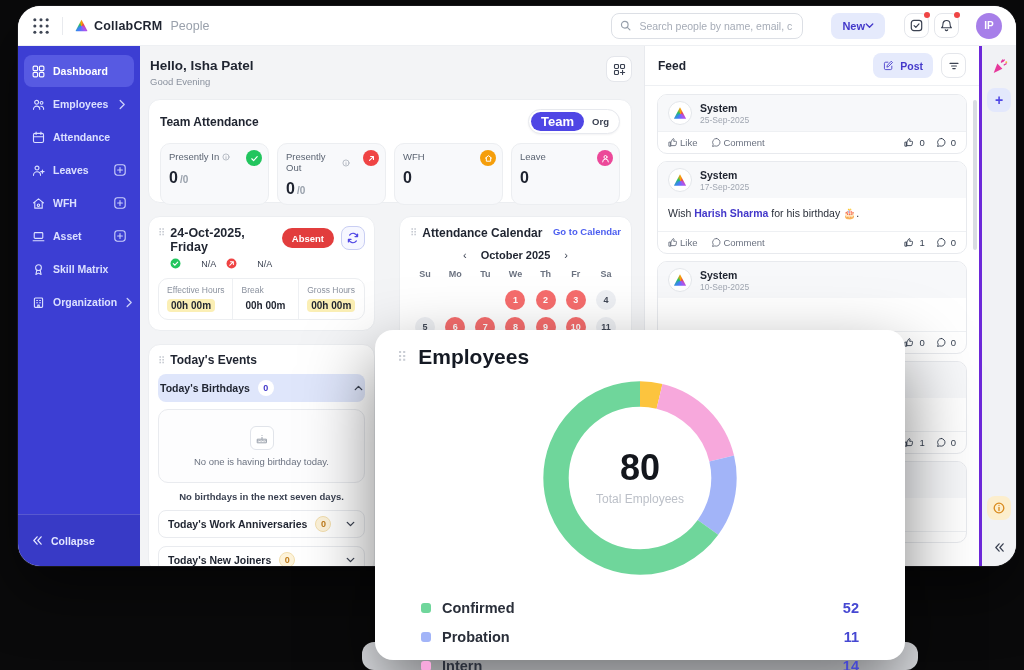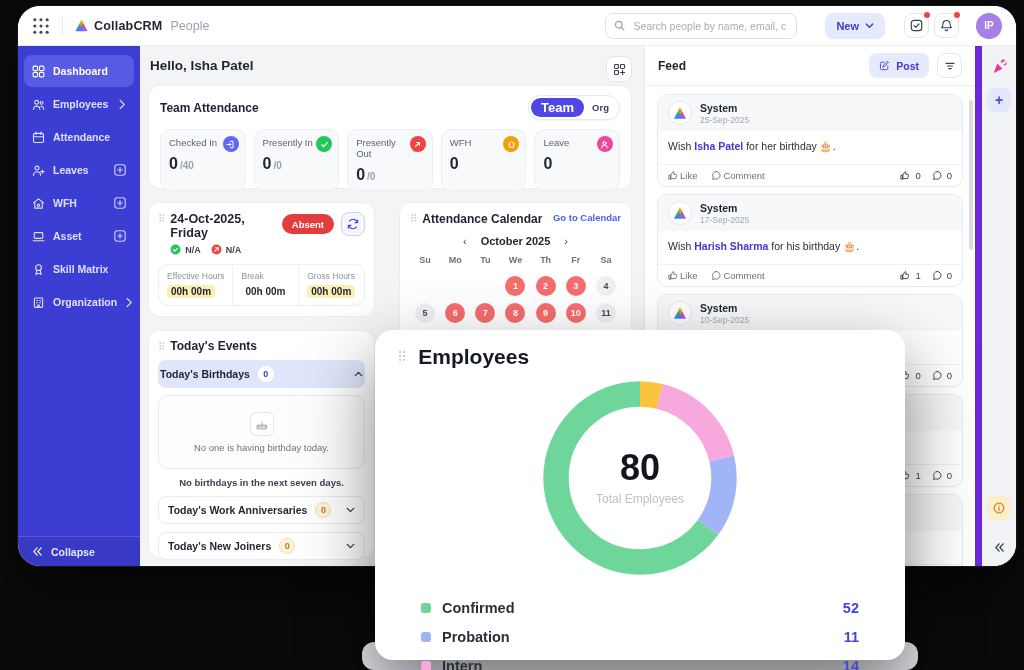--- a/index.html
+++ b/index.html
@@ -21,40 +21,40 @@
 .logo-mark.sm{width:13px;height:13px}
 .brand-name{font-size:12.5px;font-weight:800;color:#1f2430;letter-spacing:.2px}
 .brand-prod{font-size:12.5px;color:#9aa1ac;margin-left:2px}
 .tb-spacer{flex:1}
 .search{width:192px;height:26px;border:1px solid #dcdfe5;border-radius:8px;background:#fff;
   display:flex;align-items:center;padding:0 8px;gap:6px;margin-right:28px;color:#a2a8b3}
 .search input{border:0;outline:0;flex:1;font-size:10.5px;color:#3b4252;font-family:inherit;background:transparent}
 .search input::placeholder{color:#a6acb7}
 .search .sic{width:11px;height:11px;color:#98a0ab}
 .new-btn{height:26px;padding:0 11px;border-radius:8px;background:#e5eafc;color:var(--accent-deep);
-  font-size:11px;font-weight:700;display:flex;align-items:center;gap:6px;cursor:pointer;margin-right:14px}
+  font-size:11px;font-weight:700;display:flex;align-items:center;cursor:pointer;margin-right:14px}
 .new-btn .cd{width:9px;height:6px}
 .tb-iconbtn{width:25px;height:25px;border:1px solid #e4e6eb;border-radius:8px;background:#fff;display:flex;
   align-items:center;justify-content:center;position:relative;cursor:pointer;color:#3b4252;margin-left:5px}
 .tb-iconbtn .dot{position:absolute;top:-2px;right:-2px;width:6px;height:6px;border-radius:50%;background:#ef4444}
 .tb-iconbtn svg{width:13px;height:13px}
 .avatar{width:26px;height:26px;border-radius:50%;background:var(--avatar-bg);color:#fff;font-size:10px;
   font-weight:700;display:flex;align-items:center;justify-content:center;margin-left:17px;cursor:pointer}
 
 .app-row{position:absolute;top:40px;bottom:0;left:0;right:0;display:flex}
 .sidebar{width:122px;background:var(--sidebar);position:relative;padding-top:8px;flex:none}
 .nav-item{height:32px;margin:1px 6px;border-radius:8px;display:flex;align-items:center;padding:0 8px;gap:8px;
   color:#dbe0ff;font-size:10.5px;font-weight:600;cursor:pointer;white-space:nowrap}
 .nav-item.active{background:var(--sidebar-active);color:#fff}
 .nav-item .nicon{width:13px;height:13px;flex:none}
 .nav-item .nicon svg{width:13px;height:13px}
 .nav-item .adorn{margin-left:auto;opacity:.9}
 .nav-item .adorn svg{width:8px;height:11px}
 .nav-item .adorn.sq svg{width:12px;height:12px}
-.collapse-bar{position:absolute;left:0;right:0;bottom:0;height:30px;border-top:1px solid rgba(255,255,255,.16);
+.collapse-bar{position:absolute;left:0;right:0;bottom:0;height:52px;border-top:1px solid rgba(255,255,255,.16);
   display:flex;align-items:center;gap:8px;padding:0 14px;color:#e3e6ff;font-size:10.5px;font-weight:600;cursor:pointer;background:rgba(0,0,0,.06)}
 .collapse-bar svg{width:11px;height:11px}
 
 .main{flex:1;background:#f3f4f6;border-right:1px solid #e8eaee;position:relative;overflow:hidden;padding:10px 12px 0 8px}
 .hello-row{position:relative;padding:2px 2px 0}
 .hello{font-size:13.5px;font-weight:700;color:#1f2430}
 .hello-sub{font-size:9.5px;color:#8a919e;margin-top:3px}
 .widget-btn{position:absolute;right:0;top:0;width:26px;height:26px;background:#fff;border:1px solid #e4e6eb;
   border-radius:8px;display:flex;align-items:center;justify-content:center;color:#3b4252;cursor:pointer}
 .widget-btn svg{width:13px;height:13px}
@@ -77,21 +77,21 @@
 .stat-badge svg{width:9px;height:9px}
 .two-col{display:flex;gap:24px;margin-top:13px;align-items:flex-start}
 .col-left{width:227px;flex:none}
 .col-right{flex:1}
 
 .day-card{padding:9px 9px 10px}
 .dc-top{display:flex;align-items:flex-start}
 .drag{color:#c3c7cf;font-size:10px;line-height:10px;margin-right:5px;margin-top:2px;flex:none}
 .dc-title{font-size:12.5px;font-weight:800;color:#1f2430}
 .dc-nas{display:flex;gap:10px;margin-top:4px}
-.na{display:flex;align-items:center;gap:4px;font-size:9px;font-weight:700;color:#3b4252}
+.na{display:flex;align-items:center;gap:20px;font-size:9px;font-weight:400;color:#3b4252}
 .na svg{width:11px;height:11px}
 .dc-right{margin-left:auto;display:flex;align-items:center;gap:7px}
 .absent{height:20px;border-radius:10px;background:var(--danger);color:#fff;font-size:9.5px;font-weight:700;
   display:flex;align-items:center;padding:0 10px;cursor:pointer}
 .refresh-btn{width:24px;height:24px;border:1px solid #c9cef3;background:#f6f7ff;border-radius:8px;color:var(--accent);
   display:flex;align-items:center;justify-content:center;cursor:pointer}
 .refresh-btn svg{width:12px;height:12px}
 .hours{margin-top:9px;border:1px solid #eceef1;border-radius:10px;display:flex;background:#fff;overflow:hidden}
 .hcol{flex:1;padding:6px 8px}
 .hcol+.hcol{border-left:1px solid #eef0f3}
@@ -127,21 +127,21 @@
 .empty-box{margin-top:7px;border:1px solid #e9ebef;border-radius:10px;height:74px;display:flex;flex-direction:column;
   align-items:center;justify-content:center;background:#fdfdfe}
 .cake-wrap{width:24px;height:24px;border:1px solid #e1e4ea;border-radius:6px;display:flex;align-items:center;
   justify-content:center;color:#9aa1ac;background:#fff}
 .cake-wrap svg{width:14px;height:14px}
 .empty-text{margin-top:6px;font-size:9.5px;color:#6b7280}
 .note{margin-top:8px;text-align:center;font-size:9.5px;font-weight:700;color:#3b4252}
 .acc{margin-top:8px;border:1px solid #e9ebef;border-radius:8px;height:28px;display:flex;align-items:center;
   padding:0 9px;background:#fff;cursor:pointer}
 
-.feed{width:337px;flex:none;background:#fff;border-right:7px solid #6d28d9;position:relative;overflow:hidden}
+.feed{width:337px;flex:none;background:#fff;border-right:3px solid #6d28d9;position:relative;overflow:hidden}
 .feed-head{height:40px;display:flex;align-items:center;padding:0 13px;border-bottom:1px solid #eef0f3}
 .post-btn{margin-left:auto;height:25px;padding:0 10px;border-radius:8px;background:#e5eafc;color:var(--accent-deep);
   font-size:10.5px;font-weight:700;display:flex;align-items:center;gap:6px;cursor:pointer}
 .post-btn svg{width:11px;height:11px}
 .filter-btn{width:25px;height:25px;border:1px solid #e4e6eb;border-radius:8px;margin-left:8px;display:flex;
   align-items:center;justify-content:center;color:#3b4252;cursor:pointer}
 .filter-btn svg{width:12px;height:12px}
 .posts{padding:8px 12px;display:flex;flex-direction:column;gap:7px}
 .post{border:1px solid #e8eaee;border-radius:10px;overflow:hidden;background:#fff}
 .p-head{background:#f7f8fa;padding:6px 10px;display:flex;align-items:center;gap:8px}
@@ -362,48 +362,40 @@
               <path d="M5.6 2L2 6l3.6 4M10 2L6.4 6l3.6 4"></path>
             </svg>
           </span>
         <span>Collapse</span>
       </div>
     </div>
 
     <div class="main">
       <div class="hello-row">
         <div class="hello">Hello, Isha Patel</div>
+        <div class="hello-sub">Good Evening</div>
         <div class="widget-btn" id="widget-ic">
             <svg viewBox="0 0 14 14" fill="none" stroke="currentColor" stroke-width="1.2" stroke-linecap="round" stroke-linejoin="round">
               <rect x="1.6" y="1.6" width="4.3" height="4.3" rx="1"></rect>
               <rect x="8.1" y="1.6" width="4.3" height="4.3" rx="1"></rect>
               <rect x="1.6" y="8.1" width="4.3" height="4.3" rx="1"></rect>
               <path d="M10.3 7.9v4.5M8 10.2h4.5"></path>
             </svg>
           </div>
       </div>
 
       <div class="card ta-card">
         <div class="ta-head">
           <span class="sec-title">Team Attendance</span>
           <div class="seg">
             <span class="seg-on">Team</span>
             <span class="seg-off">Org</span>
           </div>
         </div>
         <div class="stats" id="stats">
-            <div class="stat">
-              <div class="stat-label">Checked In</div>
-  <div class="stat-val">0<span class="suf">/40</span></div>
-  <span class="stat-badge" style="background:#6366F1">
-                <svg viewBox="0 0 10 10" fill="none" stroke="#fff" stroke-width="1.1" stroke-linecap="round" stroke-linejoin="round">
-                  <path d="M4.8 1.4h3v7.2h-3M1 5h4.4M3.8 3.4L5.4 5 3.8 6.6"></path>
-                </svg>
-              </span>
-            </div>
             <div class="stat">
               <div class="stat-label">Presently In<span class="inf">
                   <svg viewBox="0 0 12 12" fill="none" stroke="currentColor" stroke-width="1.2" stroke-linecap="round" stroke-linejoin="round">
                     <circle cx="6" cy="6" r="4.6"></circle>
                     <path d="M6 5.6v3"></path>
                     <circle cx="6" cy="3.7" r="0.5" fill="currentColor" stroke="none"></circle>
                   </svg>
                 </span></div>
   <div class="stat-val">0<span class="suf">/0</span></div>
   <span class="stat-badge" style="background:#22C55E">
@@ -628,21 +620,20 @@
           <div class="post">
             <div class="p-head">
     <span class="p-avatar">
                 <span class="logo-mark sm"></span>
               </span>
     <span>
                 <span class="p-author">System</span>
                 <span class="p-date">25-Sep-2025</span>
               </span>
             </div>
-  <div class="p-body">Wish <a class="p-link">Isha Patel</a> for her birthday 🎂.</div>
   <div class="p-foot">
     <span class="p-act">
                 <svg viewBox="0 0 12 12" fill="none" stroke="currentColor" stroke-width="1" stroke-linecap="round" stroke-linejoin="round">
                   <path d="M1.4 5.6h1.7V10H1.4zM3.1 9.4h4.6a1 1 0 0 0 1-.8l.6-2.8a.9.9 0 0 0-.9-1.1H6.2l.4-2a.8.8 0 0 0-1.5-.5L3.1 5.6z"></path>
                 </svg>
                 <span>Like</span>
               </span>
     <span class="p-act">
                 <svg viewBox="0 0 12 12" fill="none" stroke="currentColor" stroke-width="1" stroke-linecap="round" stroke-linejoin="round">
                   <path d="M6 1.6a4.2 4.2 0 0 0-3.6 6.4L1.7 10.3l2.4-.6A4.2 4.2 0 1 0 6 1.6z"></path>

